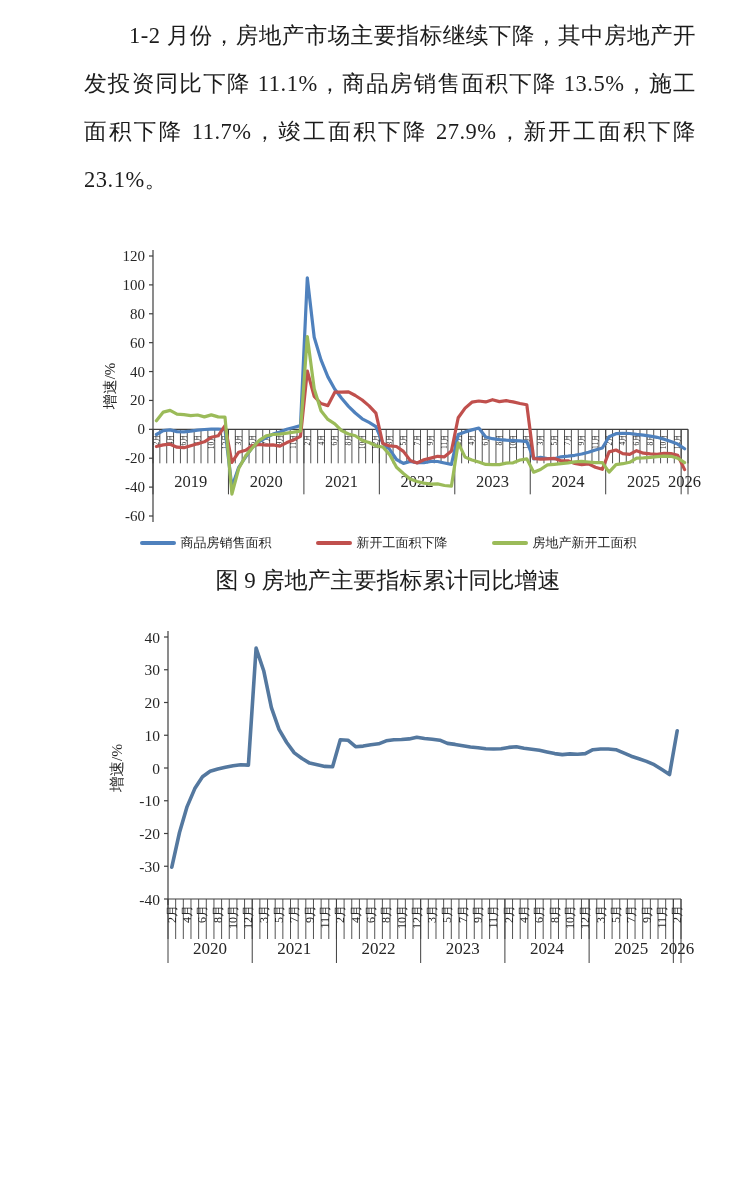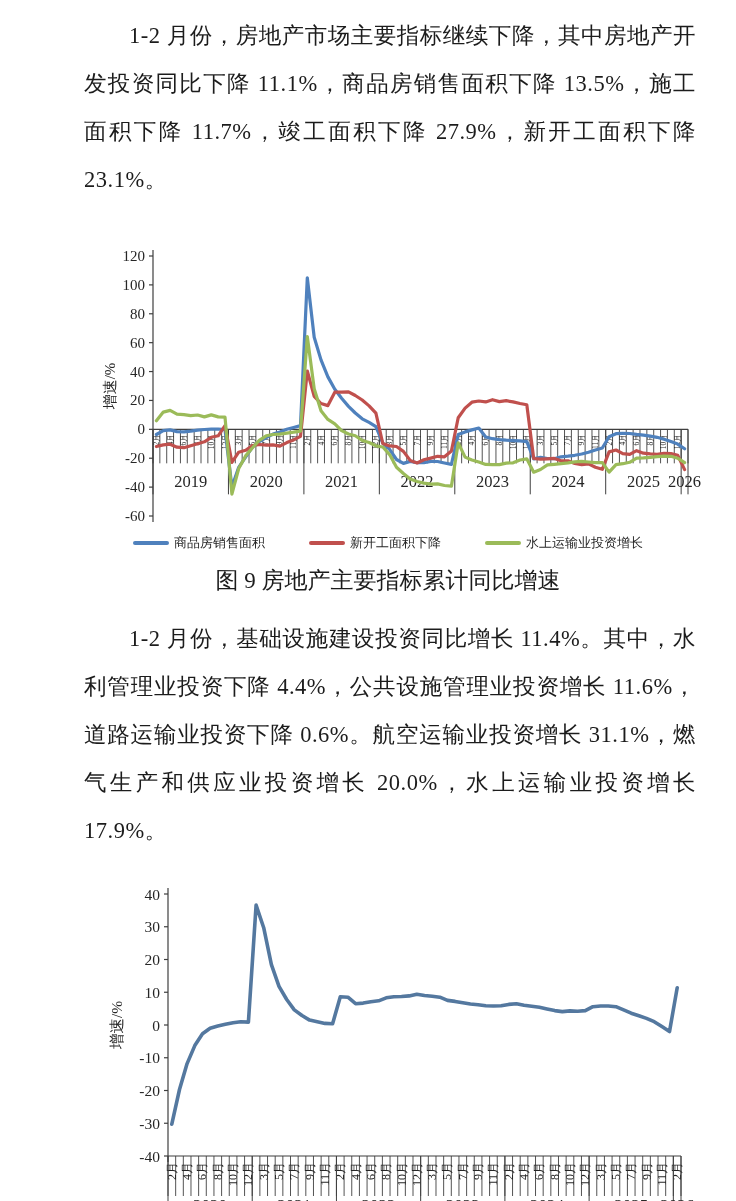--- a/index.html
+++ b/index.html
@@ -198,27 +198,26 @@
         <span class="lg-item">
           <span class="lg-swatch" style="background: rgb(79, 129, 189);"></span>
           <span class="lg-label">商品房销售面积</span>
         </span>
         <span class="lg-item">
           <span class="lg-swatch" style="background: rgb(192, 80, 77);"></span>
           <span class="lg-label">新开工面积下降</span>
         </span>
         <span class="lg-item">
           <span class="lg-swatch" style="background: rgb(155, 187, 89);"></span>
-          <span class="lg-label">水上运输业投资增长</span>
+          <span class="lg-label">房地产新开工面积</span>
         </span>
       </div>
     <figcaption class="caption" id="caption1">图 9  房地产主要指标累计同比增速</figcaption>
   </figure>
 
-  <p class="para second">1-2 月份，基础设施建设投资同比增长 11.4%。其中，水利管理业投资下降 4.4%，公共设施管理业投资增长 11.6%，道路运输业投资下降 0.6%。航空运输业投资增长 31.1%，燃气生产和供应业投资增长 20.0%，水上运输业投资增长 17.9%。</p>
 
   <figure>
     <svg id="chart2" class="chart" width="620" height="350" viewBox="0 0 620 350">
         <line x1="72" y1="14" x2="72" y2="288" stroke="#3f3f3f" stroke-width="1.2"></line>
         <line x1="68" y1="20" x2="72" y2="20" stroke="#3f3f3f" stroke-width="1.2"></line>
         <text x="64" y="20" text-anchor="end" dominant-baseline="central" font-size="15.5" fill="#262626">40</text>
         <line x1="68" y1="52.75" x2="72" y2="52.75" stroke="#3f3f3f" stroke-width="1.2"></line>
         <text x="64" y="52.75" text-anchor="end" dominant-baseline="central" font-size="15.5" fill="#262626">30</text>
         <line x1="68" y1="85.5" x2="72" y2="85.5" stroke="#3f3f3f" stroke-width="1.2"></line>
         <text x="64" y="85.5" text-anchor="end" dominant-baseline="central" font-size="15.5" fill="#262626">20</text>

